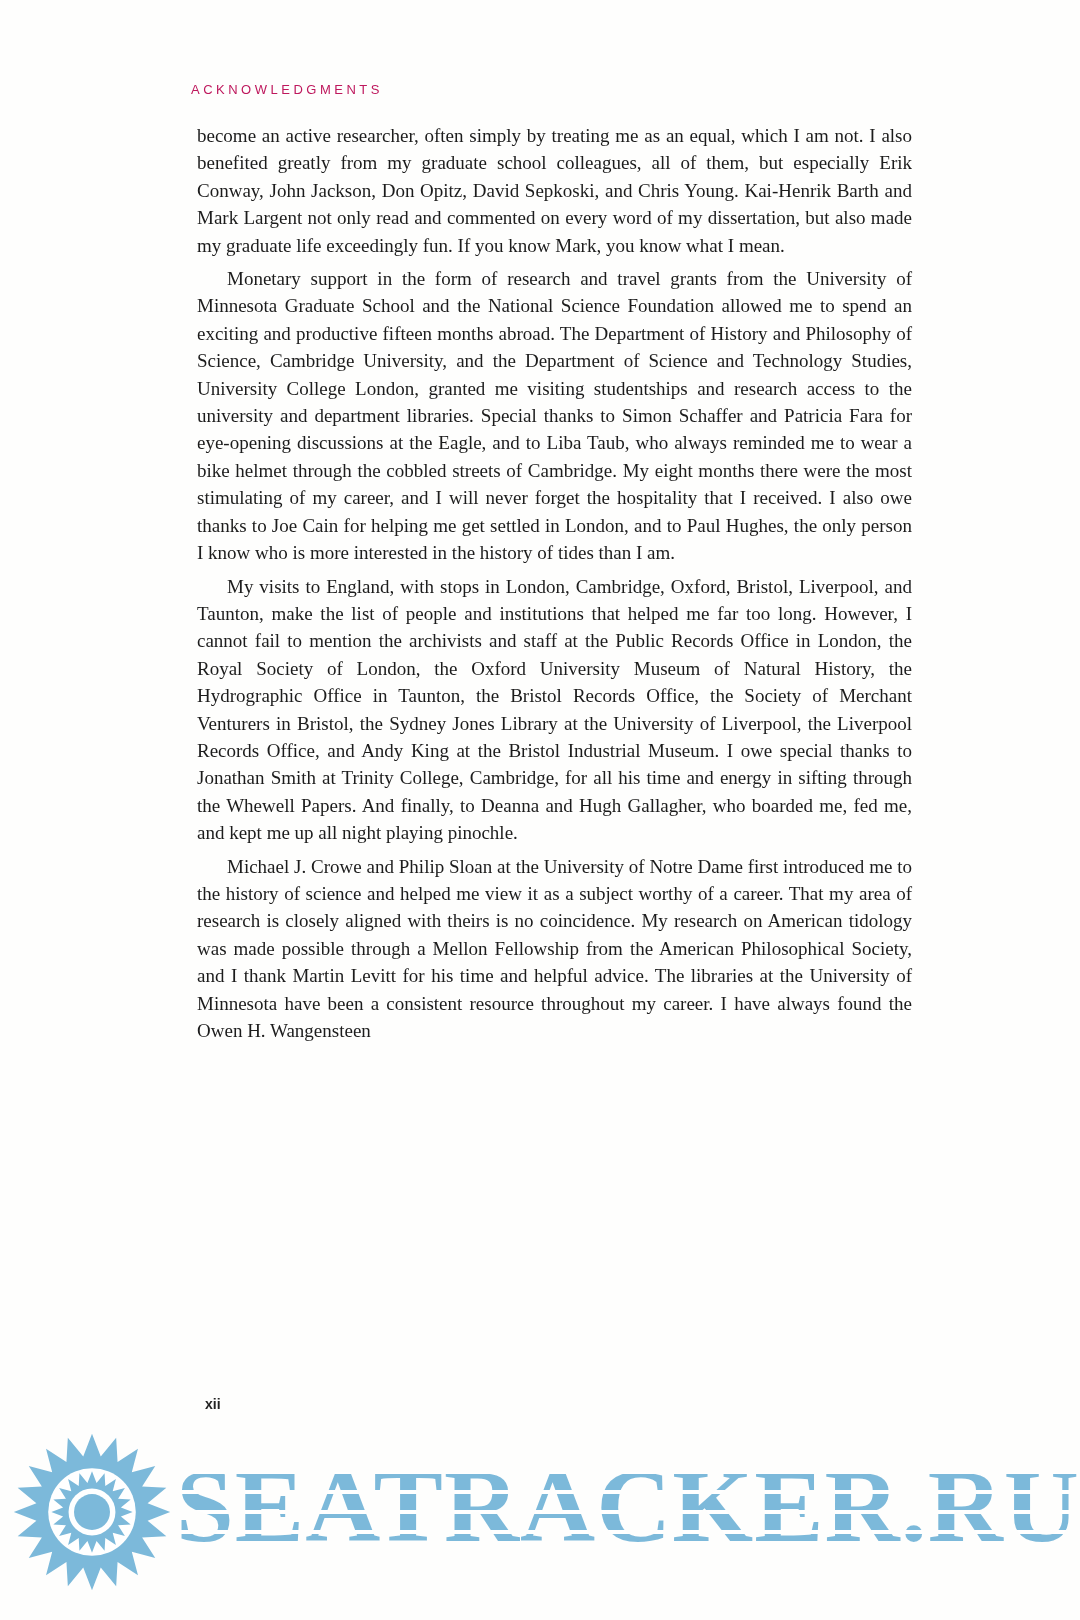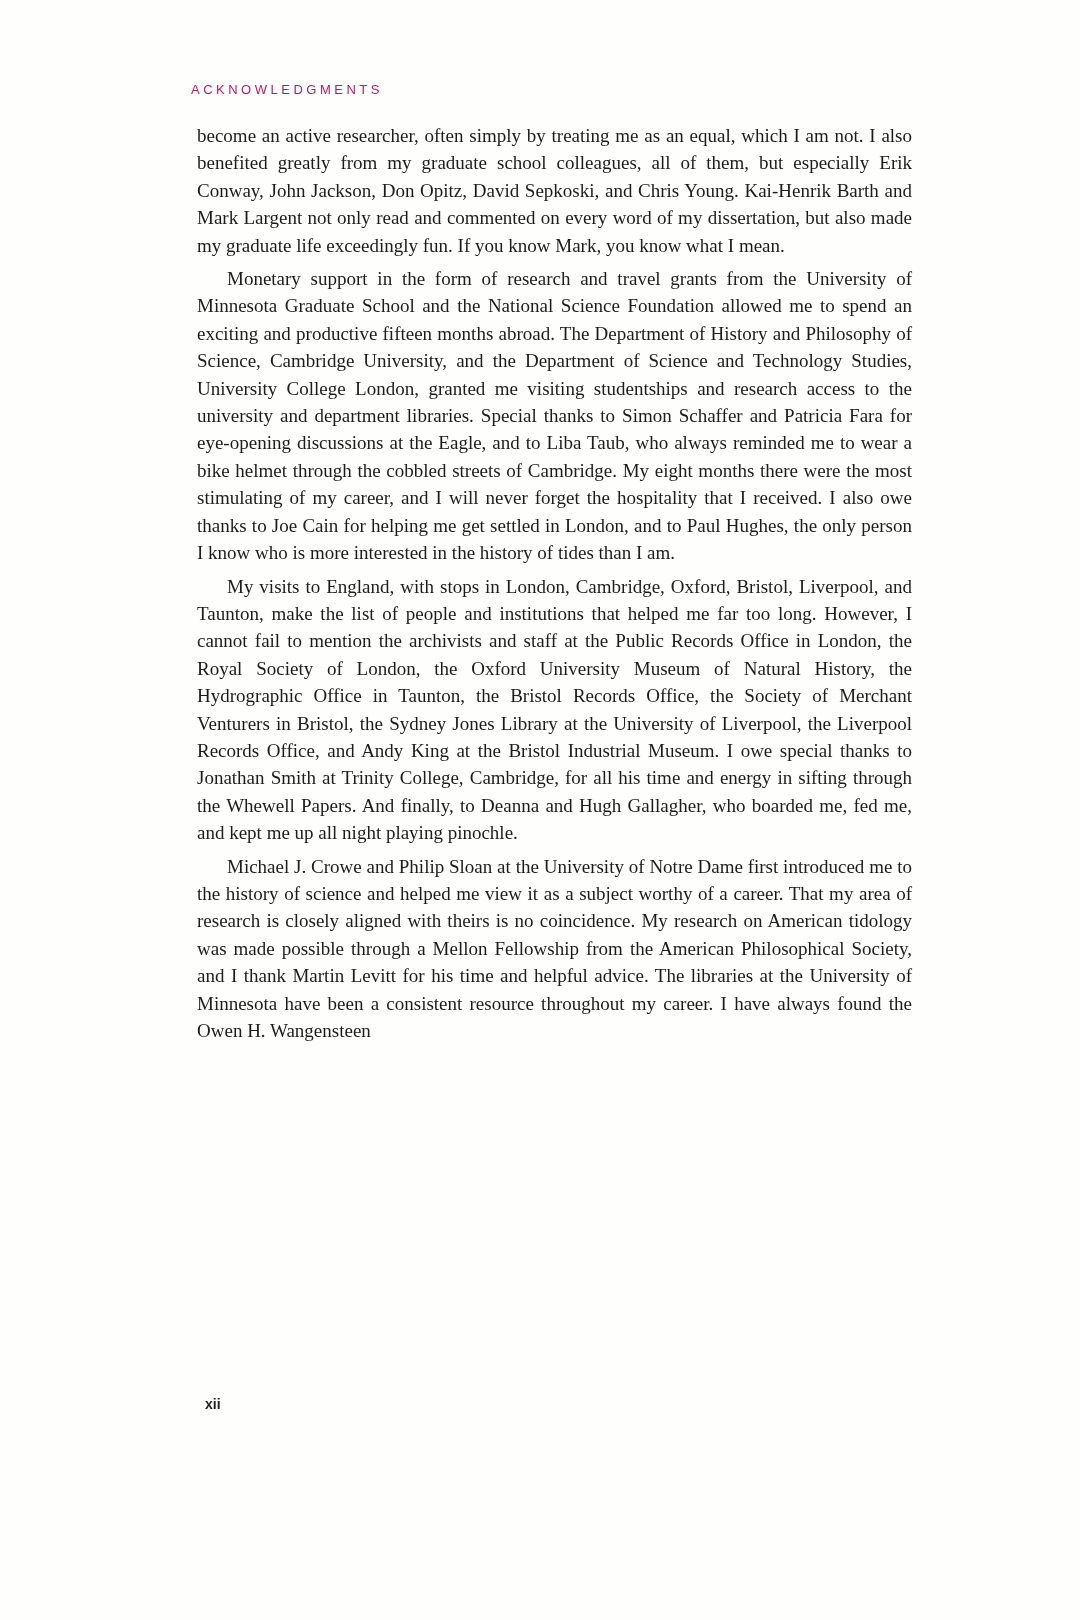--- a/index.html
+++ b/index.html
@@ -95,14 +95,35 @@
 
   <div class="content">
     <p>become an active researcher, often simply by treating me as an equal, which I am not. I also benefited greatly from my graduate school colleagues, all of them, but especially Erik Conway, John Jackson, Don Opitz, David Sepkoski, and Chris Young. Kai-Henrik Barth and Mark Largent not only read and commented on every word of my dissertation, but also made my graduate life exceedingly fun. If you know Mark, you know what I mean.</p>
     <p class="indent">Monetary support in the form of research and travel grants from the University of Minnesota Graduate School and the National Science Foundation allowed me to spend an exciting and productive fifteen months abroad. The Department of History and Philosophy of Science, Cambridge University, and the Department of Science and Technology Studies, University College London, granted me visiting studentships and research access to the university and department libraries. Special thanks to Simon Schaffer and Patricia Fara for eye-opening discussions at the Eagle, and to Liba Taub, who always reminded me to wear a bike helmet through the cobbled streets of Cambridge. My eight months there were the most stimulating of my career, and I will never forget the hospitality that I received. I also owe thanks to Joe Cain for helping me get settled in London, and to Paul Hughes, the only person I know who is more interested in the history of tides than I am.</p>
     <p class="indent">My visits to England, with stops in London, Cambridge, Oxford, Bristol, Liverpool, and Taunton, make the list of people and institutions that helped me far too long. However, I cannot fail to mention the archivists and staff at the Public Records Office in London, the Royal Society of London, the Oxford University Museum of Natural History, the Hydrographic Office in Taunton, the Bristol Records Office, the Society of Merchant Venturers in Bristol, the Sydney Jones Library at the University of Liverpool, the Liverpool Records Office, and Andy King at the Bristol Industrial Museum. I owe special thanks to Jonathan Smith at Trinity College, Cambridge, for all his time and energy in sifting through the Whewell Papers. And finally, to Deanna and Hugh Gallagher, who boarded me, fed me, and kept me up all night playing pinochle.</p>
     <p class="indent">Michael J. Crowe and Philip Sloan at the University of Notre Dame first introduced me to the history of science and helped me view it as a subject worthy of a career. That my area of research is closely aligned with theirs is no coincidence. My research on American tidology was made possible through a Mellon Fellowship from the American Philosophical Society, and I thank Martin Levitt for his time and helpful advice. The libraries at the University of Minnesota have been a consistent resource throughout my career. I have always found the Owen H. Wangensteen</p>
   </div>
 
   <div class="folio">xii</div>
 
+  <div class="watermark">
+    <svg class="wm-sun" viewBox="-1.1 -1.1 2.2 2.2" xmlns="http://www.w3.org/2000/svg">
+      <defs>
+        <polygon id="star" points="
+          1.000,0 0.711,0.112 0.951,0.309 0.641,0.327 0.809,0.588 0.509,0.509
+          0.588,0.809 0.327,0.641 0.309,0.951 0.112,0.711 0,1 -0.112,0.711
+          -0.309,0.951 -0.327,0.641 -0.588,0.809 -0.509,0.509 -0.809,0.588
+          -0.641,0.327 -0.951,0.309 -0.711,0.112 -1,0 -0.711,-0.112
+          -0.951,-0.309 -0.641,-0.327 -0.809,-0.588 -0.509,-0.509
+          -0.588,-0.809 -0.327,-0.641 -0.309,-0.951 -0.112,-0.711 0,-1
+          0.112,-0.711 0.309,-0.951 0.327,-0.641 0.588,-0.809 0.509,-0.509
+          0.809,-0.588 0.641,-0.327 0.951,-0.309 0.711,-0.112"></polygon>
+      </defs>
+      <use href="#star" fill="#7cb9da"></use>
+      <circle cx="0" cy="0" r="0.56" fill="#ffffff"></circle>
+      <use href="#star" transform="scale(0.52)" fill="#7cb9da"></use>
+      <circle cx="0" cy="0" r="0.30" fill="#ffffff"></circle>
+      <circle cx="0" cy="0" r="0.23" fill="#7cb9da"></circle>
+    </svg>
+    <div class="wm-text">SEATRACKER.RU</div>
+  </div>
 
 </div>
 
 </body></html>

